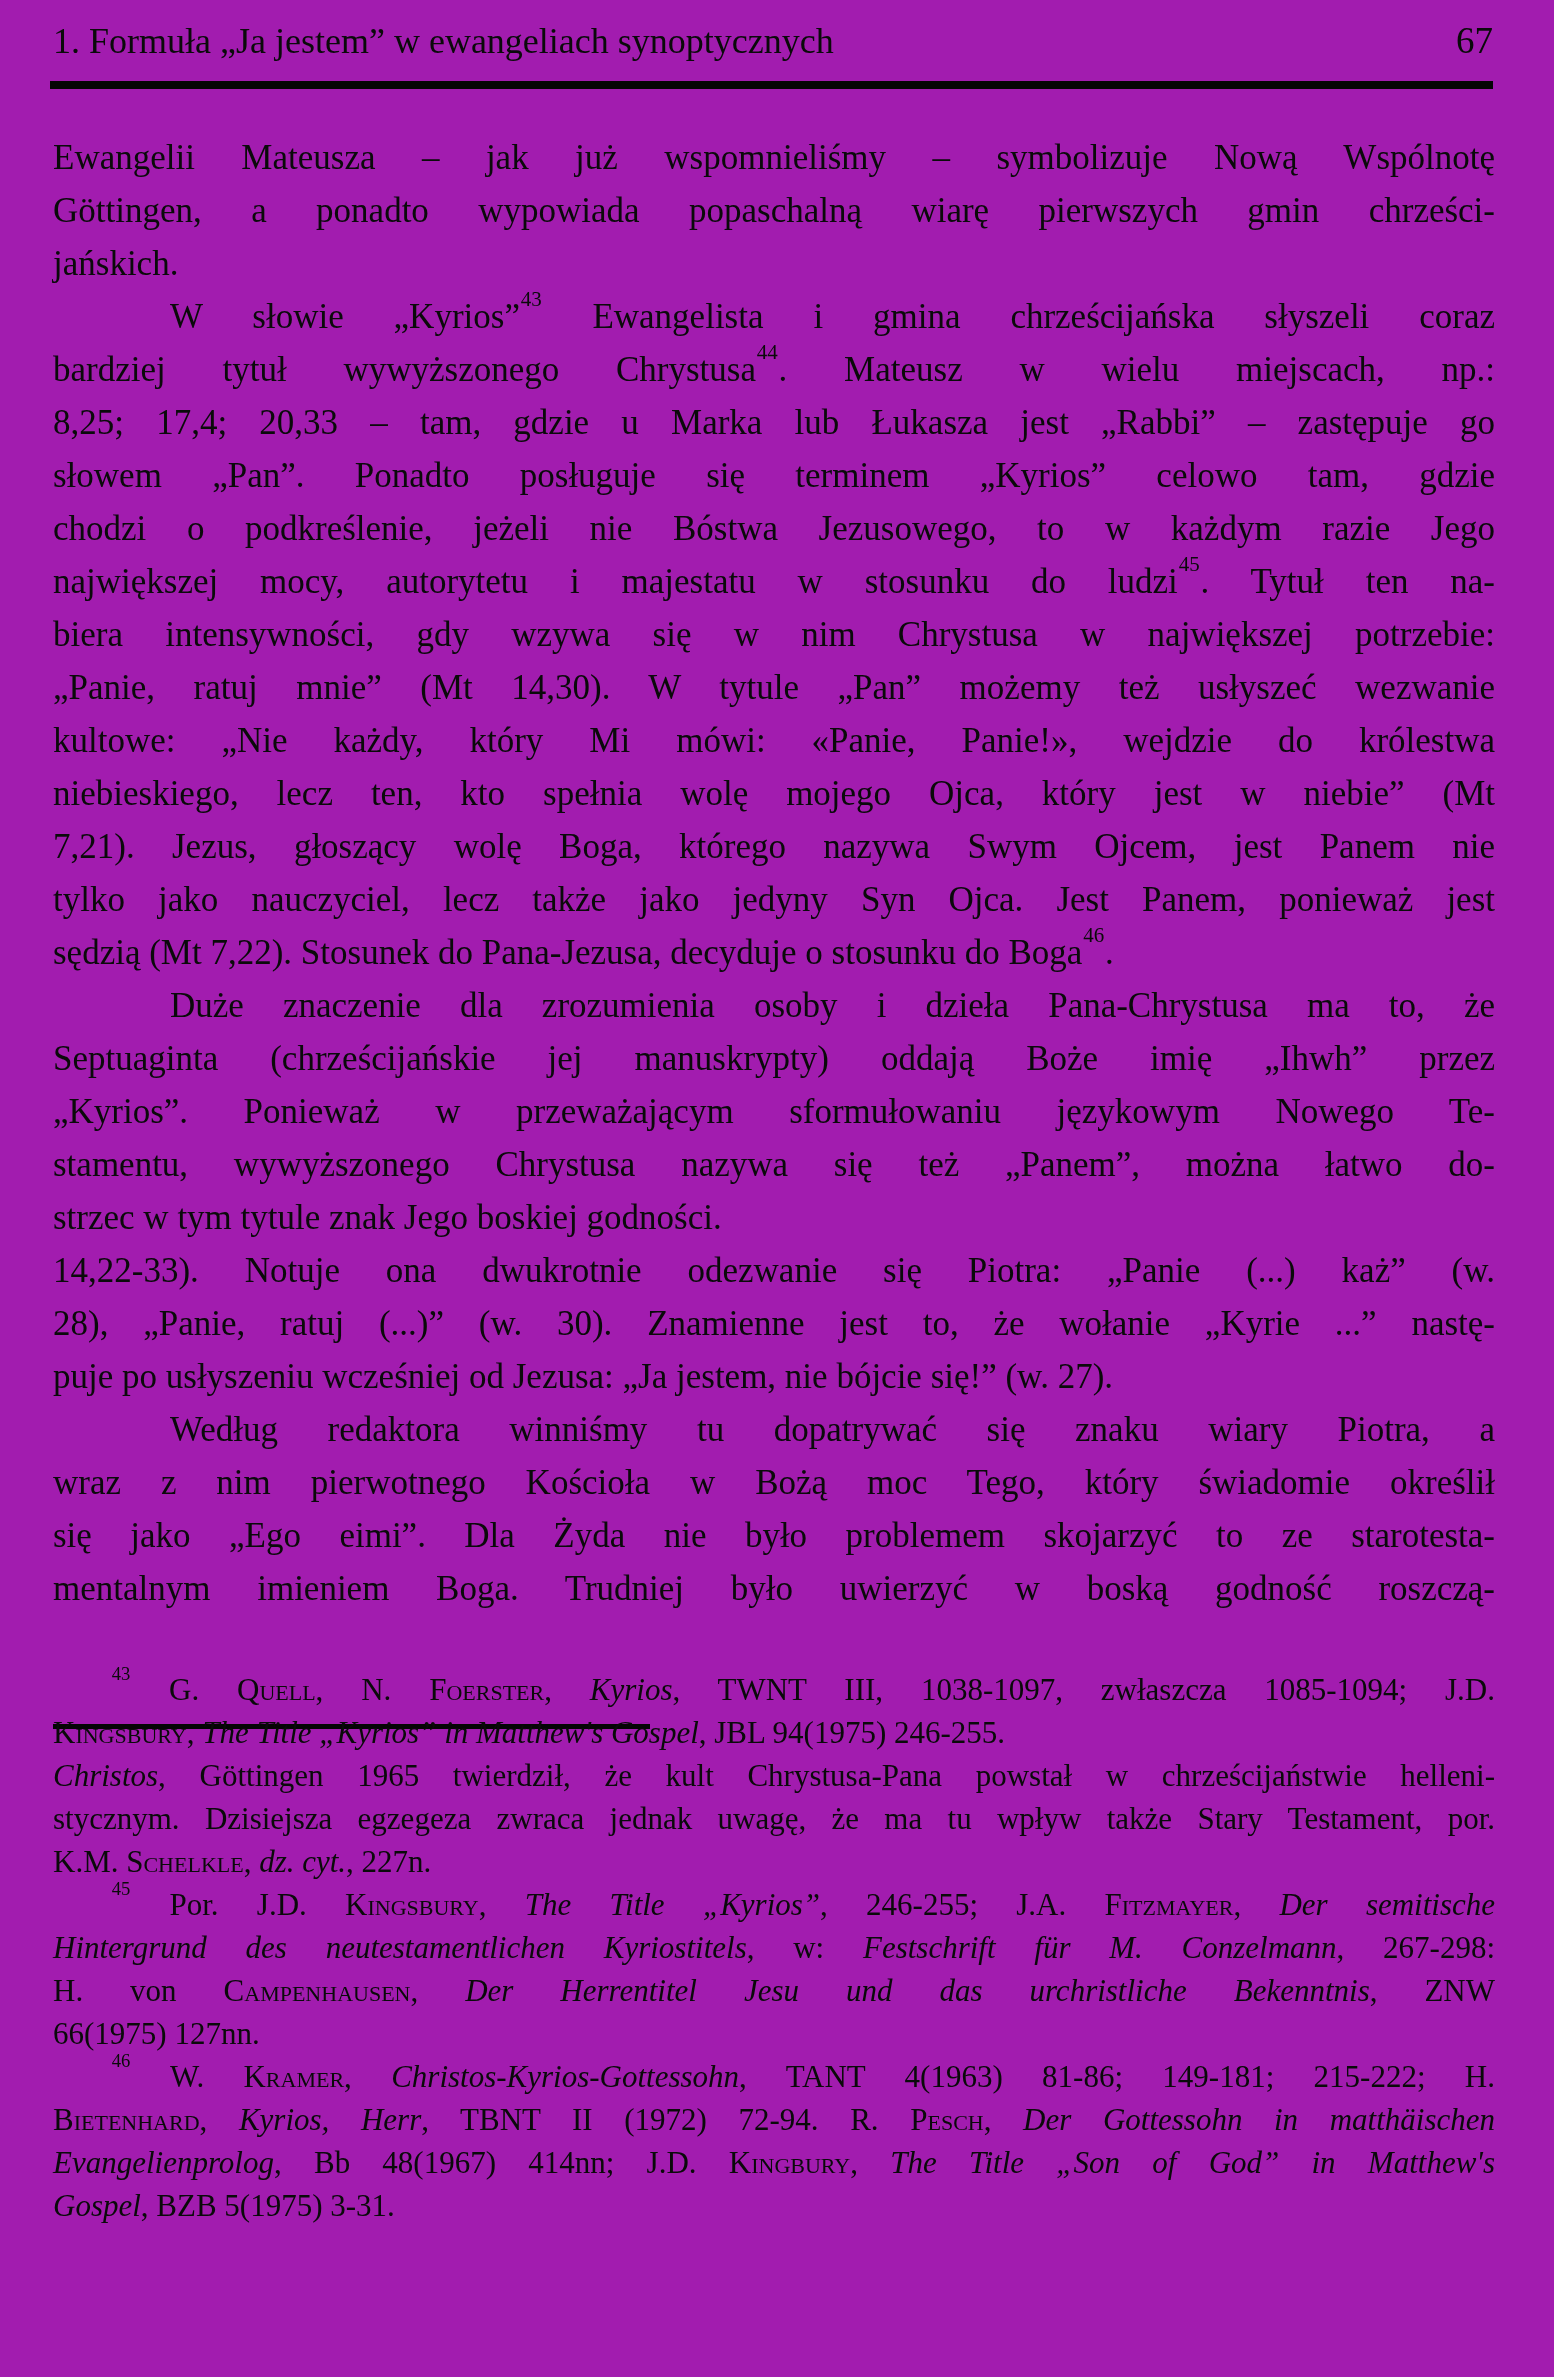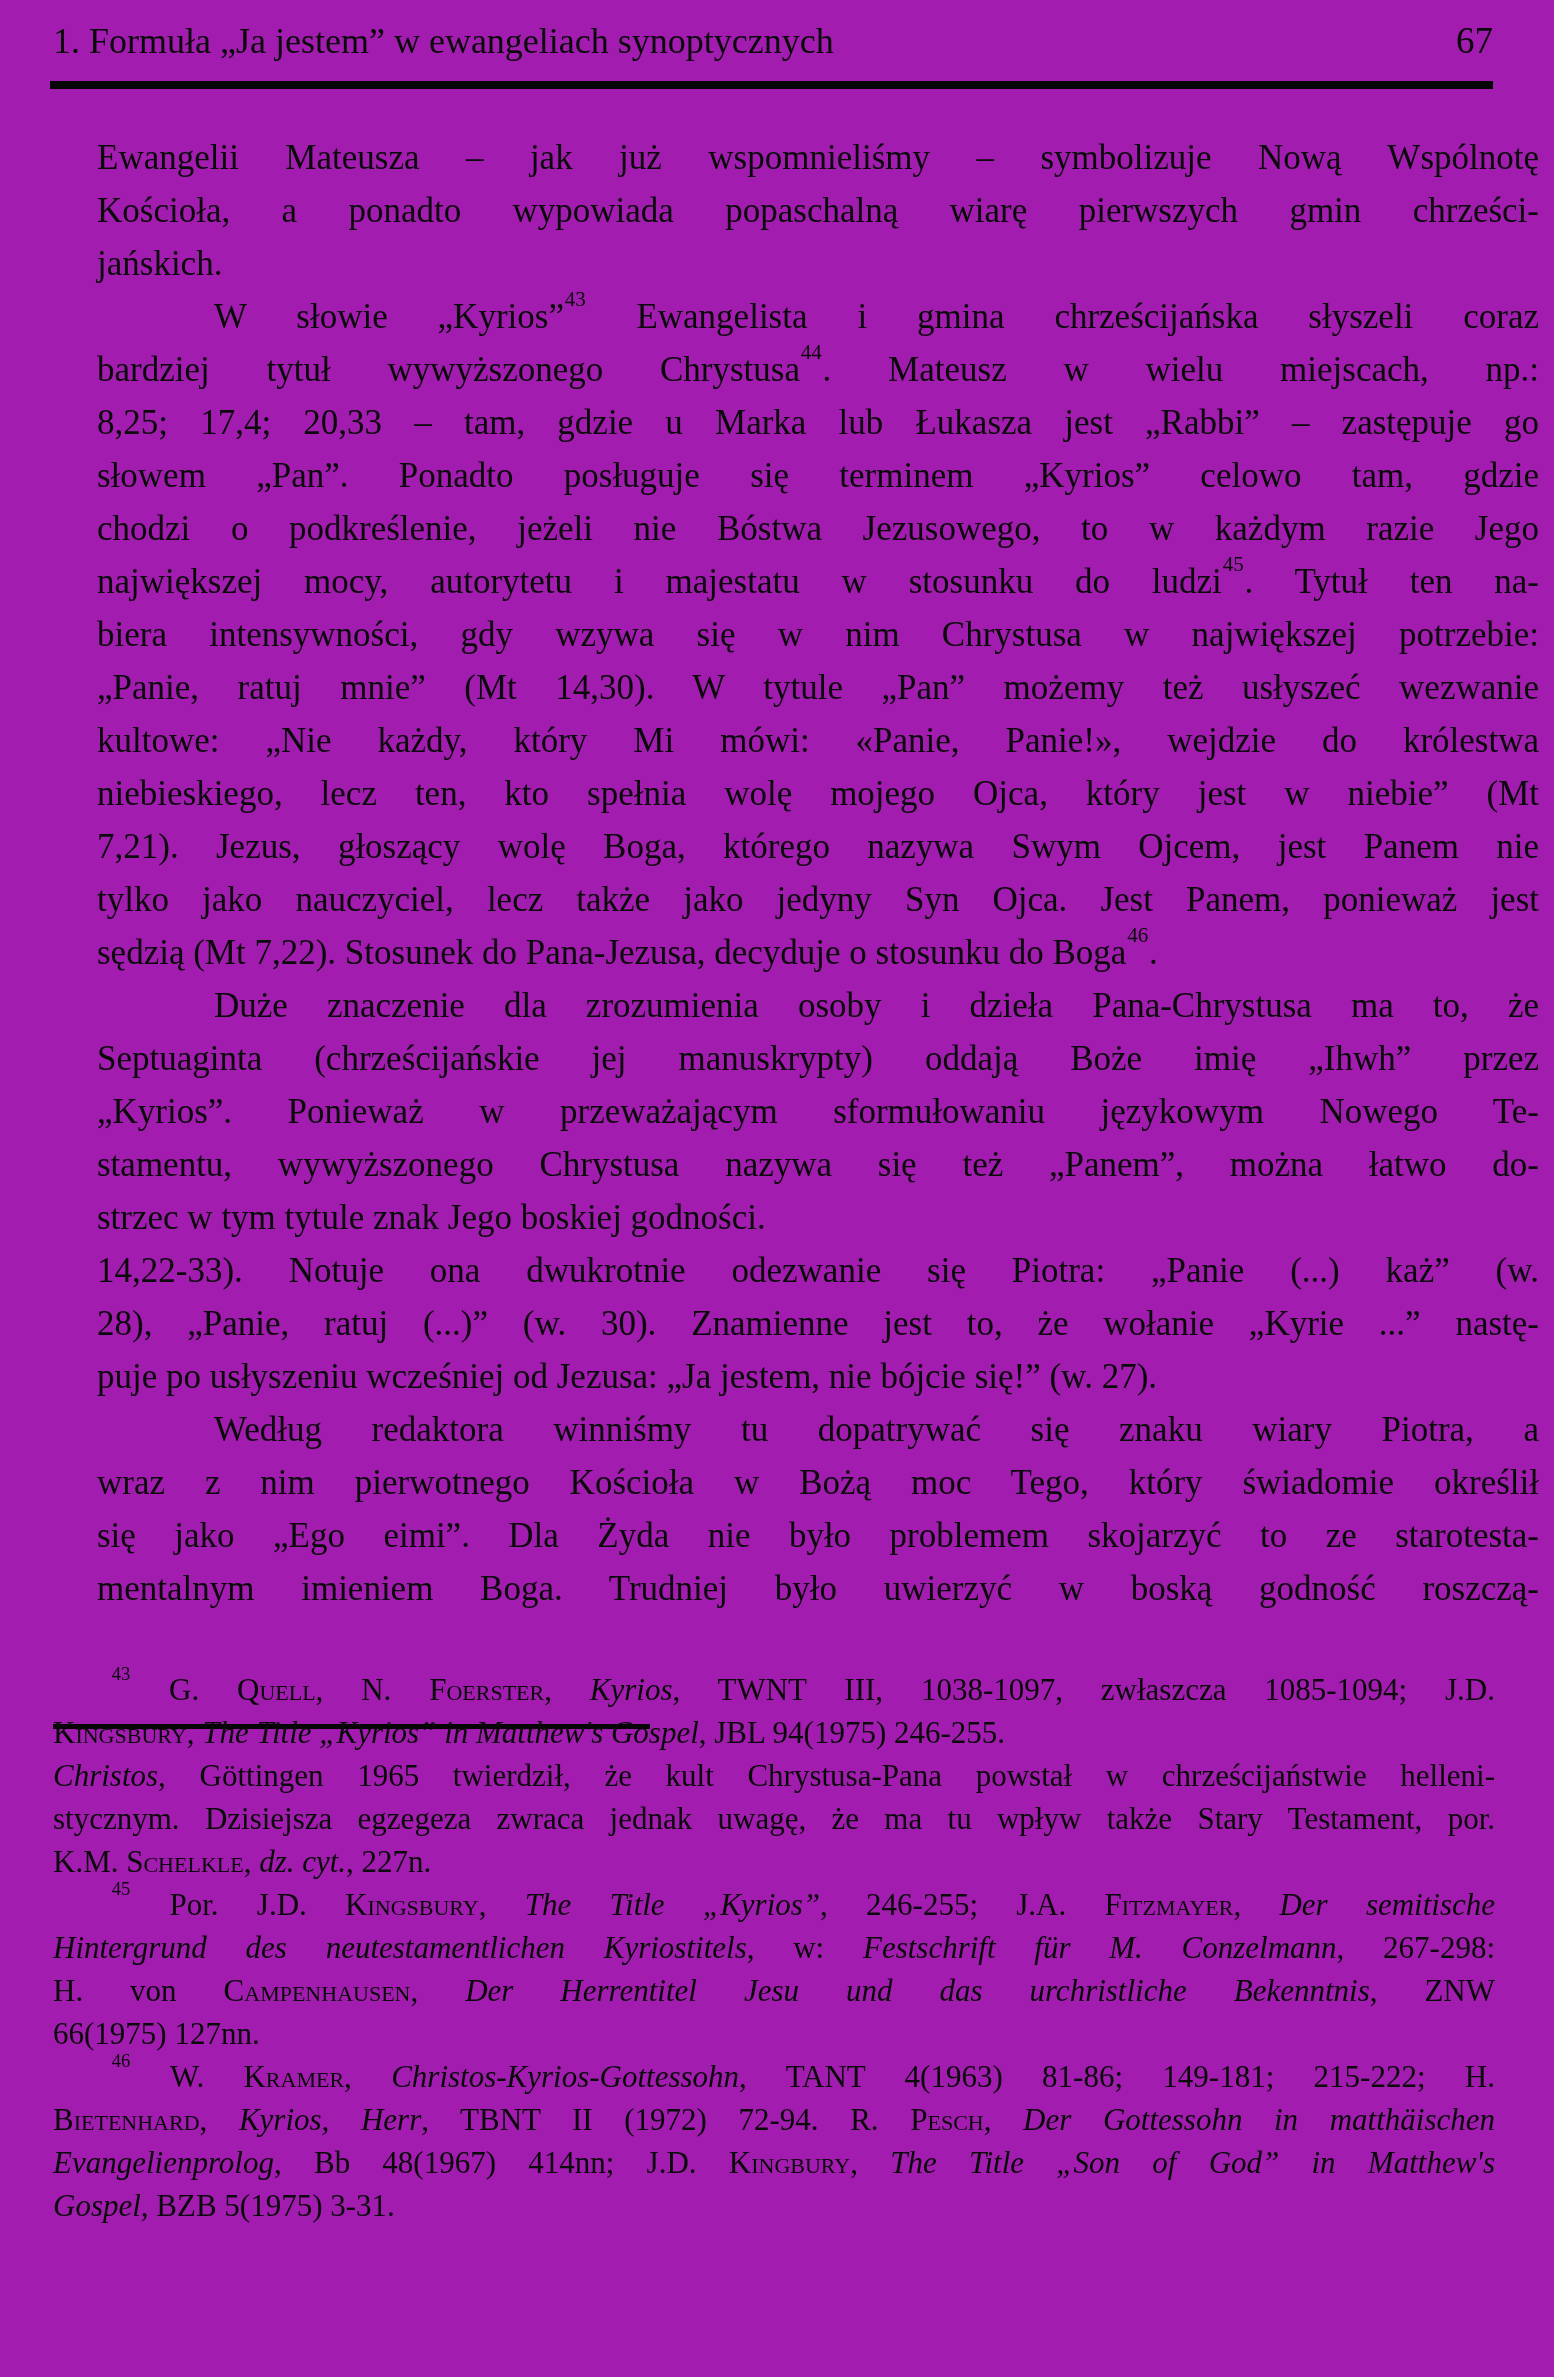--- a/index.html
+++ b/index.html
@@ -35,21 +35,20 @@
     background: #050505;
   }
   
   .bodytext {
     position: absolute;
     left: 53px;
     top: 131px;
     width: 1442px;
     font-size: 35px;
     line-height: 53px;
-    margin-left: 44px;
   }
   .line {
     text-align: justify;
     text-align-last: justify;
     text-justify: inter-word;
     white-space: normal;
   }
   .line.last { text-align: center; text-align-last: left; }
   .bodytext .line.indent { padding-left: 117px; }
   sup {
@@ -86,21 +85,21 @@
 <div class="page">
   <div class="header-row">
     <span class="header-title">1.  Formuła „Ja jestem” w ewangeliach synoptycznych</span>
     <span class="header-pagenum">67</span>
   </div>
 
   <div class="header-rule"></div>
 
   <div class="bodytext">
       <div class="line"><span>Ewangelii Mateusza – jak już wspomnieliśmy – symbolizuje Nową Wspólnotę</span></div>
-      <div class="line"><span>Kościoła, a ponadto wypowiada popaschalną wiarę pierwszych gmin chrześci-</span></div>
+      <div class="line"><span>Göttingen, a ponadto wypowiada popaschalną wiarę pierwszych gmin chrześci-</span></div>
       <div class="line last"><span>jańskich.</span></div>
       <div class="line indent"><span>W słowie „Kyrios”</span><sup>43</sup><span> Ewangelista i gmina chrześcijańska słyszeli coraz</span></div>
       <div class="line"><span>bardziej tytuł wywyższonego Chrystusa</span><sup>44</sup><span>. Mateusz w wielu miejscach, np.:</span></div>
       <div class="line"><span>8,25; 17,4; 20,33 – tam, gdzie u Marka lub Łukasza jest „Rabbi” – zastępuje go</span></div>
       <div class="line"><span>słowem „Pan”. Ponadto posługuje się terminem „Kyrios” celowo tam, gdzie</span></div>
       <div class="line"><span>chodzi o podkreślenie, jeżeli nie Bóstwa Jezusowego, to w każdym razie Jego</span></div>
       <div class="line"><span>największej mocy, autorytetu i majestatu w stosunku do ludzi</span><sup>45</sup><span>. Tytuł ten na-</span></div>
       <div class="line"><span>biera intensywności, gdy wzywa się w nim Chrystusa w największej potrzebie:</span></div>
       <div class="line"><span>„Panie, ratuj mnie” (Mt 14,30). W tytule „Pan” możemy też usłyszeć wezwanie</span></div>
       <div class="line"><span>kultowe: „Nie każdy, który Mi mówi: «Panie, Panie!», wejdzie do królestwa</span></div>

